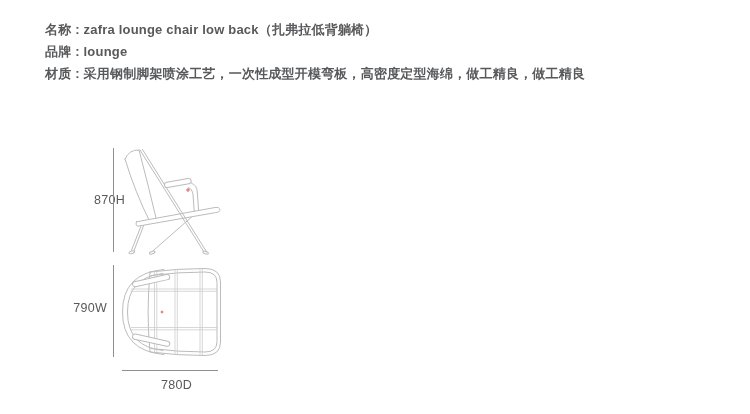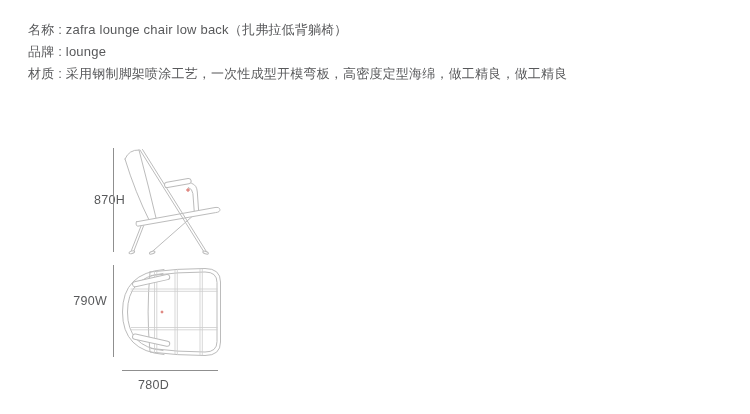--- a/index.html
+++ b/index.html
@@ -3,39 +3,39 @@
 <meta charset="utf-8">
 <style>
   * { margin:0; padding:0; box-sizing:border-box; }
   html,body { background:#fff; }
   .page {
     position:relative; width:750px; height:414px; background:#fff;
     font-family:"Liberation Sans","DejaVu Sans",sans-serif;
     overflow:hidden;
   }
   
-  .spec { position:absolute; left:28px; top:19px; width:660px; }
+  .spec { position:absolute; left:45px; top:19px; width:660px;font-weight:bold; }
   .spec-line {
     font-size:13px; line-height:21.8px; color:var(--text,#58595b);
     white-space:nowrap; letter-spacing:0.2px;
   }
   
   .dim-v { position:absolute; width:1px; background:var(--dimension,#8f8f8f); }
   .dim-h { position:absolute; height:1px; background:var(--dimension,#8f8f8f); }
   #dim-line-870 { left:113px; top:148px; height:104px; }
   #dim-line-790 { left:113px; top:265px; height:92px; }
   #dim-line-780 { left:122px; top:370px; width:96px; }
   
   .dim-label {
     position:absolute; font-size:12.5px; color:var(--text,#58595b);
     letter-spacing:0.3px;
   }
   #label-870 { left:80px; top:193px; width:45px; text-align:right; }
-  #label-790 { left:62px; top:294px; width:45px; text-align:right; }
-  #label-780 { left:138px; top:378px; width:64px; text-align:left; }
+  #label-790 { left:62px; top:301px; width:45px; text-align:right; }
+  #label-780 { left:128px; top:378px; width:64px; text-align:right; }
   
   .drawing { position:absolute; }
   #side-view { left:116px; top:144px; }
   #top-view  { left:118px; top:263px; }
   .art path, .art rect, .art ellipse {
     stroke:var(--line_art,#bcbcbc); fill:none; stroke-width:1;
     stroke-linecap:round; stroke-linejoin:round;
   }
   .art .fillw { fill:#ffffff; }
   .art .grid { stroke:var(--grid,#cdcdcd); stroke-width:0.8; }

